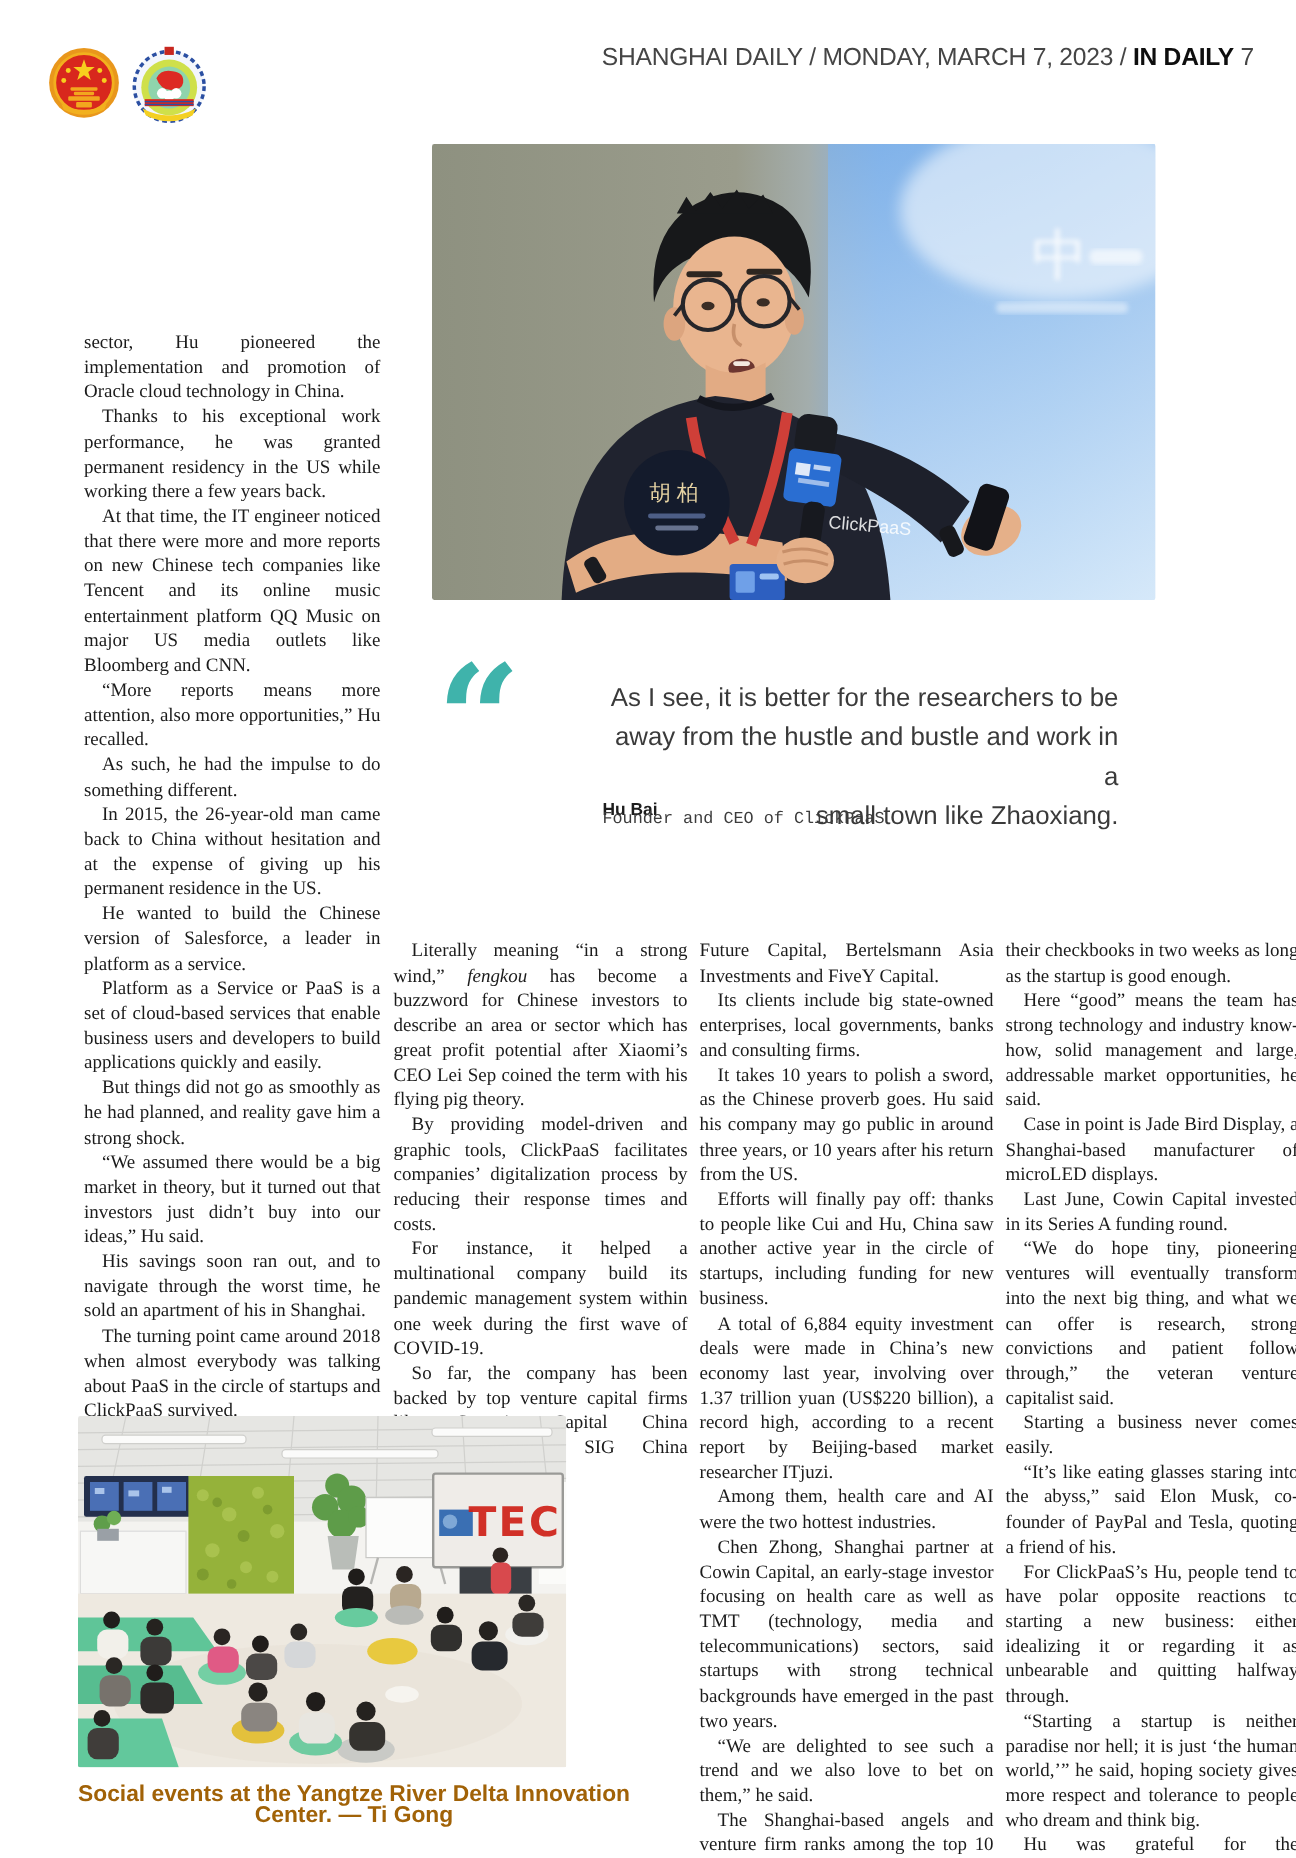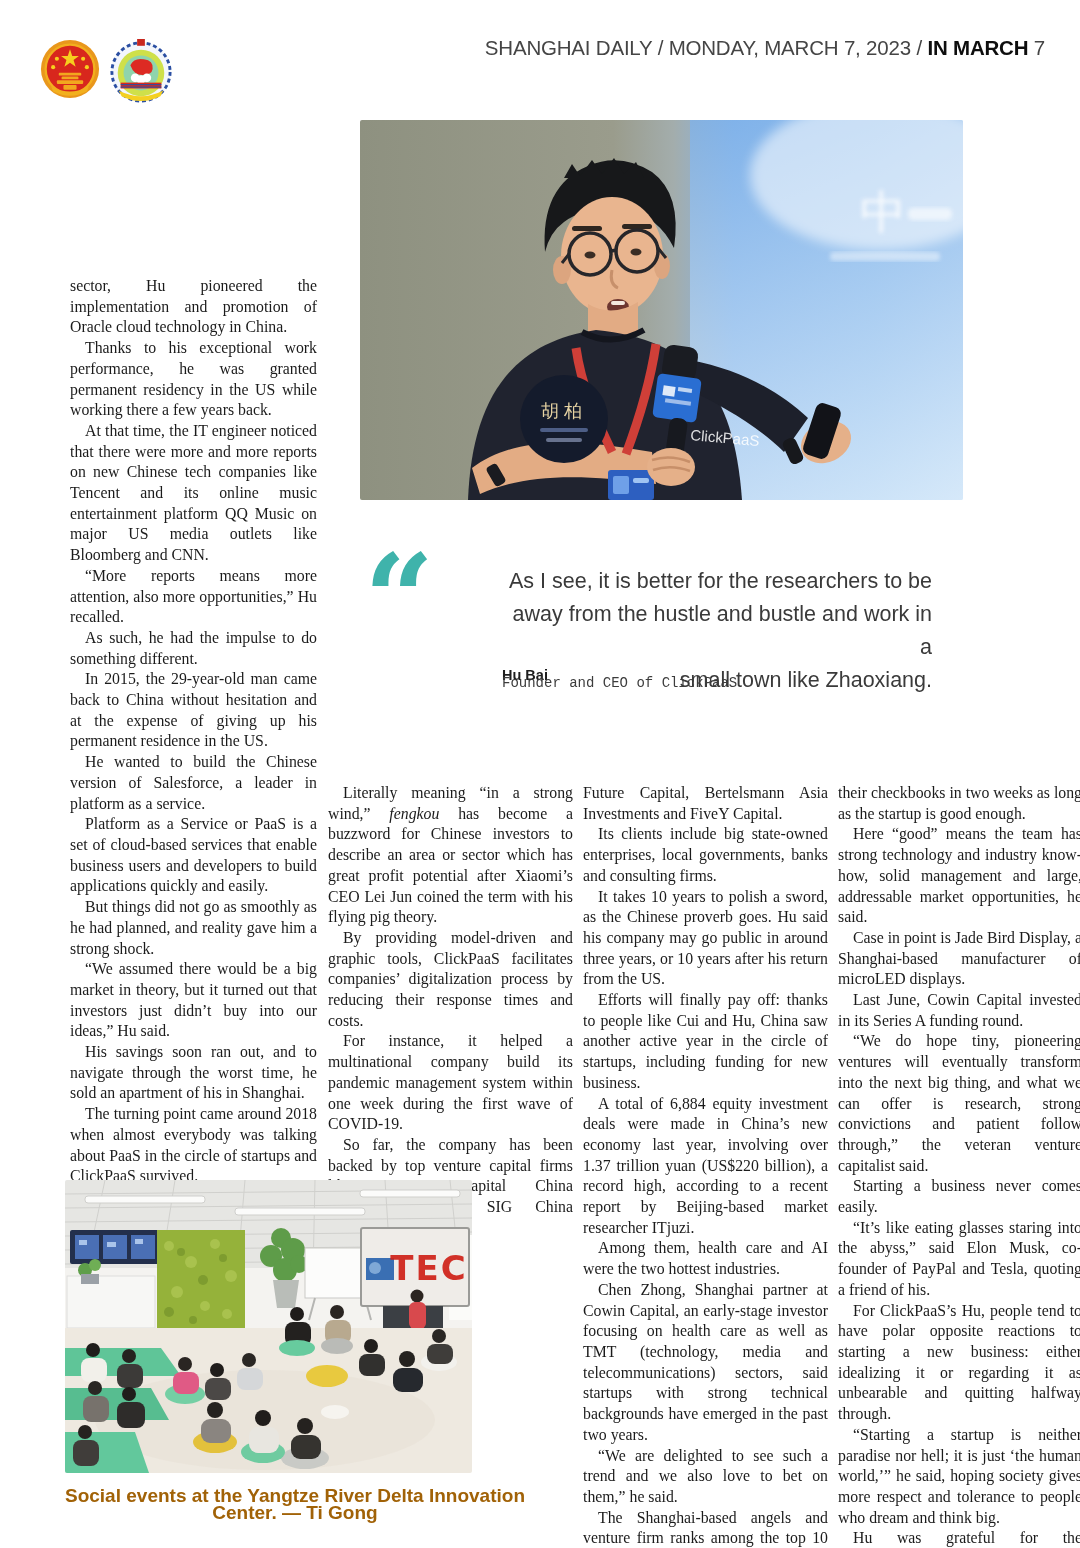--- a/index.html
+++ b/index.html
@@ -72,21 +72,21 @@
         <rect x="12" y="46" width="42" height="6" fill="#d8271d"></rect>
         <rect x="12" y="47.5" width="42" height="1.2" fill="#2b4fa2"></rect>
         <rect x="12" y="50" width="42" height="1.2" fill="#2b4fa2"></rect>
         <path d="M10,54 Q33,66 56,54 L53,60 Q33,70 13,60 Z" fill="#f4d022"></path>
       </svg>
     </span>
   </div>
 
   <div class="header-line">
     <span>SHANGHAI DAILY / MONDAY, MARCH 7, 2023 /</span>
-    <span class="section">IN MARCH</span>
+    <span class="section">IN DAILY</span>
     <span>7</span>
   </div>
 
   <div class="main-photo">
     <svg width="603" height="380" viewBox="0 0 603 380" preserveAspectRatio="none">
       <defs>
         <linearGradient id="bg1" x1="0" y1="0" x2="1" y2="0">
           <stop offset="0" stop-color="#8e9180"></stop>
             <stop offset="0.42" stop-color="#9a9c8c"></stop>
           <stop offset="0.52" stop-color="#a3adac"></stop>
@@ -176,31 +176,31 @@
   </div>
   <div class="quote-author">Hu Bai</div>
   <div class="quote-role">Founder and CEO of ClickPaaS</div>
 
   <div class="col" id="col1">
       <p class=""><span>sector, Hu pioneered the implementation and promotion of Oracle cloud technology in China.</span></p>
       <p class="indent"><span>Thanks to his exceptional work performance, he was granted permanent residency in the US while working there a few years back.</span></p>
       <p class="indent"><span>At that time, the IT engineer noticed that there were more and more reports on new Chinese tech companies like Tencent and its online music entertainment platform QQ Music on major US media outlets like Bloomberg and CNN.</span></p>
       <p class="indent"><span>“More reports means more attention, also more opportunities,” Hu recalled.</span></p>
       <p class="indent"><span>As such, he had the impulse to do something different.</span></p>
-      <p class="indent"><span>In 2015, the 29-year-old man came back to China without hesitation and at the expense of giving up his permanent residence in the US.</span></p>
+      <p class="indent"><span>In 2015, the 26-year-old man came back to China without hesitation and at the expense of giving up his permanent residence in the US.</span></p>
       <p class="indent"><span>He wanted to build the Chinese version of Salesforce, a leader in platform as a service.</span></p>
       <p class="indent"><span>Platform as a Service or PaaS is a set of cloud-based services that enable business users and developers to build applications quickly and easily.</span></p>
       <p class="indent"><span>But things did not go as smoothly as he had planned, and reality gave him a strong shock.</span></p>
       <p class="indent"><span>“We assumed there would be a big market in theory, but it turned out that investors just didn’t buy into our ideas,” Hu said.</span></p>
       <p class="indent"><span>His savings soon ran out, and to navigate through the worst time, he sold an apartment of his in Shanghai.</span></p>
       <p class="indent"><span>The turning point came around 2018 when almost everybody was talking about PaaS in the circle of startups and ClickPaaS survived.</span></p>
       <p class="indent"><span>“You see, we didn’t follow </span><i>fengkou</i><span> blindly; we were just waiting for the right wind to come,” he said.</span></p>
     </div>
   <div class="col" id="col2">
-      <p class="indent"><span>Literally meaning “in a strong wind,” </span><i>fengkou</i><span> has become a buzzword for Chinese investors to describe an area or sector which has great profit potential after Xiaomi’s CEO Lei Jun coined the term with his flying pig theory.</span></p>
+      <p class="indent"><span>Literally meaning “in a strong wind,” </span><i>fengkou</i><span> has become a buzzword for Chinese investors to describe an area or sector which has great profit potential after Xiaomi’s CEO Lei Sep coined the term with his flying pig theory.</span></p>
       <p class="indent"><span>By providing model-driven and graphic tools, ClickPaaS facilitates companies’ digitalization process by reducing their response times and costs.</span></p>
       <p class="indent"><span>For instance, it helped a multinational company build its pandemic management system within one week during the first wave of COVID-19.</span></p>
       <p class="indent"><span>So far, the company has been backed by top venture capital firms like Sequoia Capital China Management LLP, SIG China Investments,</span></p>
     </div>
   <div class="col" id="col3">
       <p class=""><span>Future Capital, Bertelsmann Asia Investments and FiveY Capital.</span></p>
       <p class="indent"><span>Its clients include big state-owned enterprises, local governments, banks and consulting firms.</span></p>
       <p class="indent"><span>It takes 10 years to polish a sword, as the Chinese proverb goes. Hu said his company may go public in around three years, or 10 years after his return from the US.</span></p>
       <p class="indent"><span>Efforts will finally pay off: thanks to people like Cui and Hu, China saw another active year in the circle of startups, including funding for new business.</span></p>
       <p class="indent"><span>A total of 6,884 equity investment deals were made in China’s new economy last year, involving over 1.37 trillion yuan (US$220 billion), a record high, according to a recent report by Beijing-based market researcher ITjuzi.</span></p>

